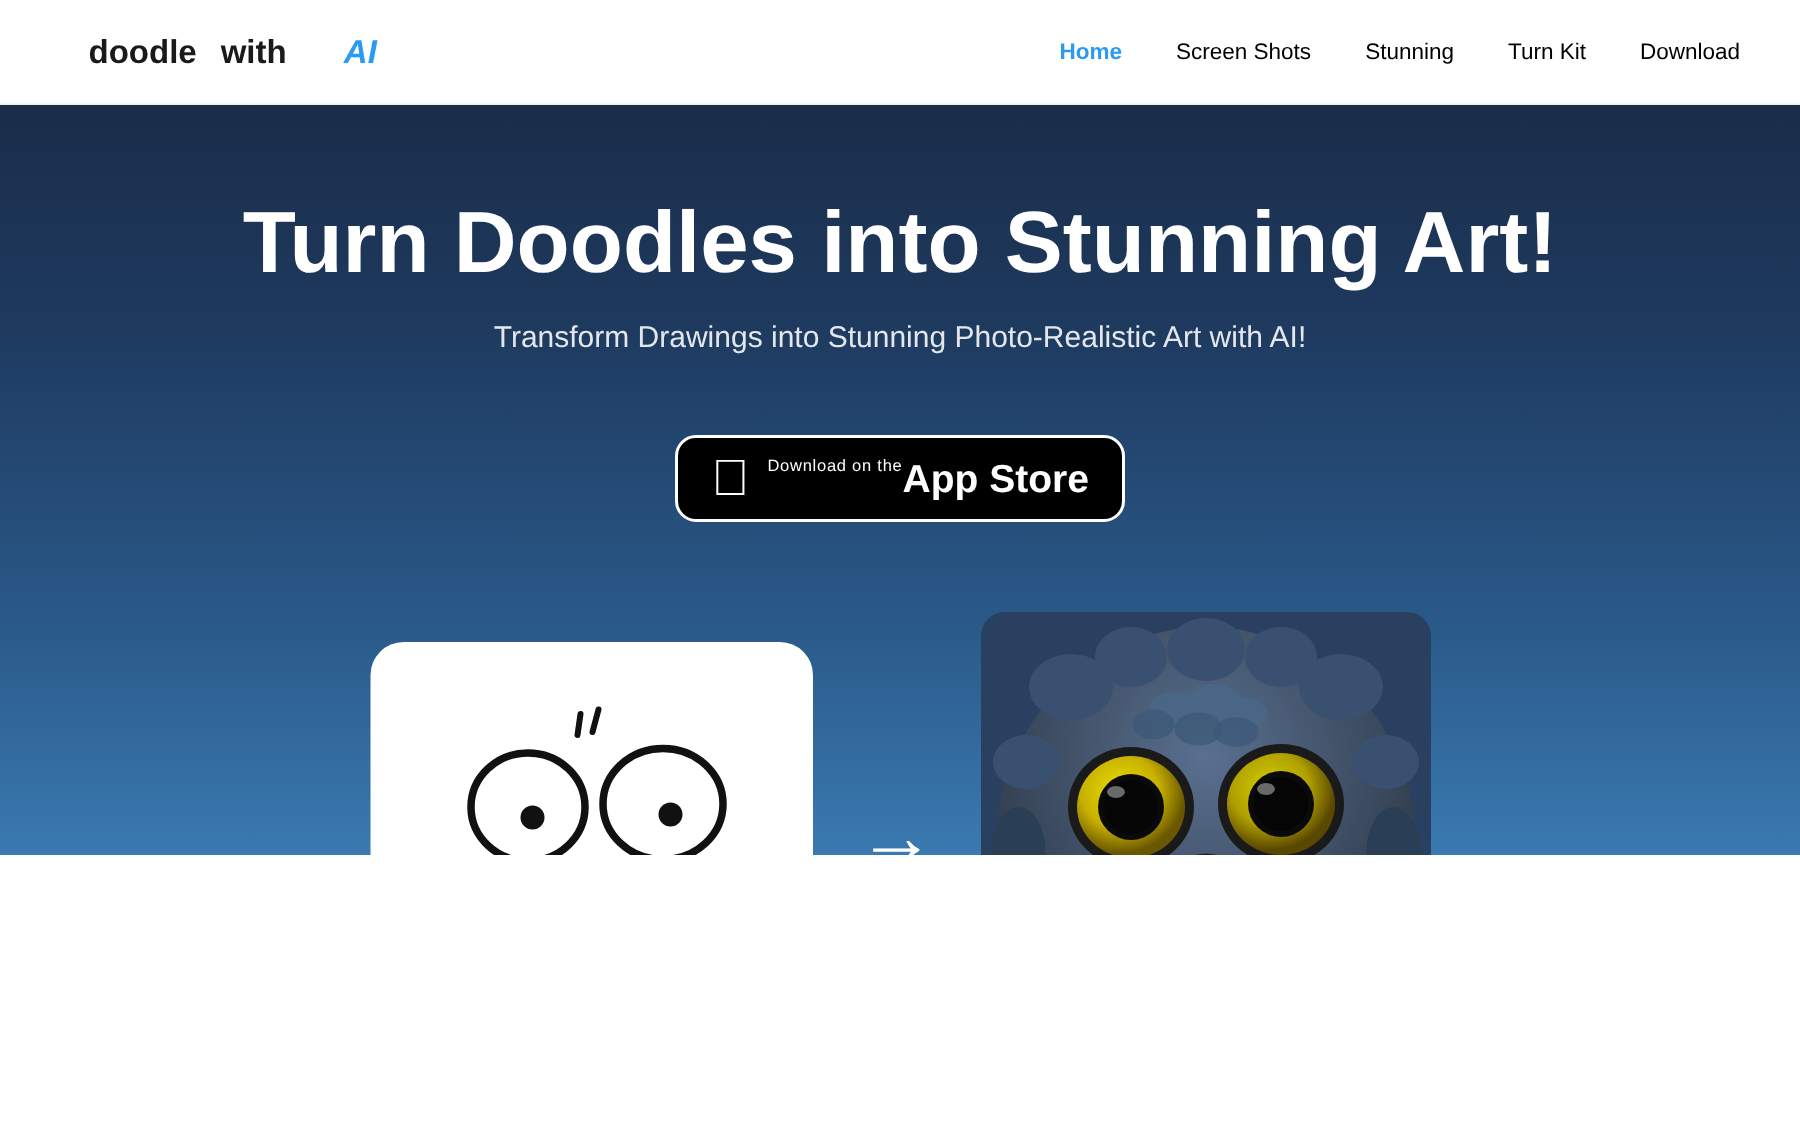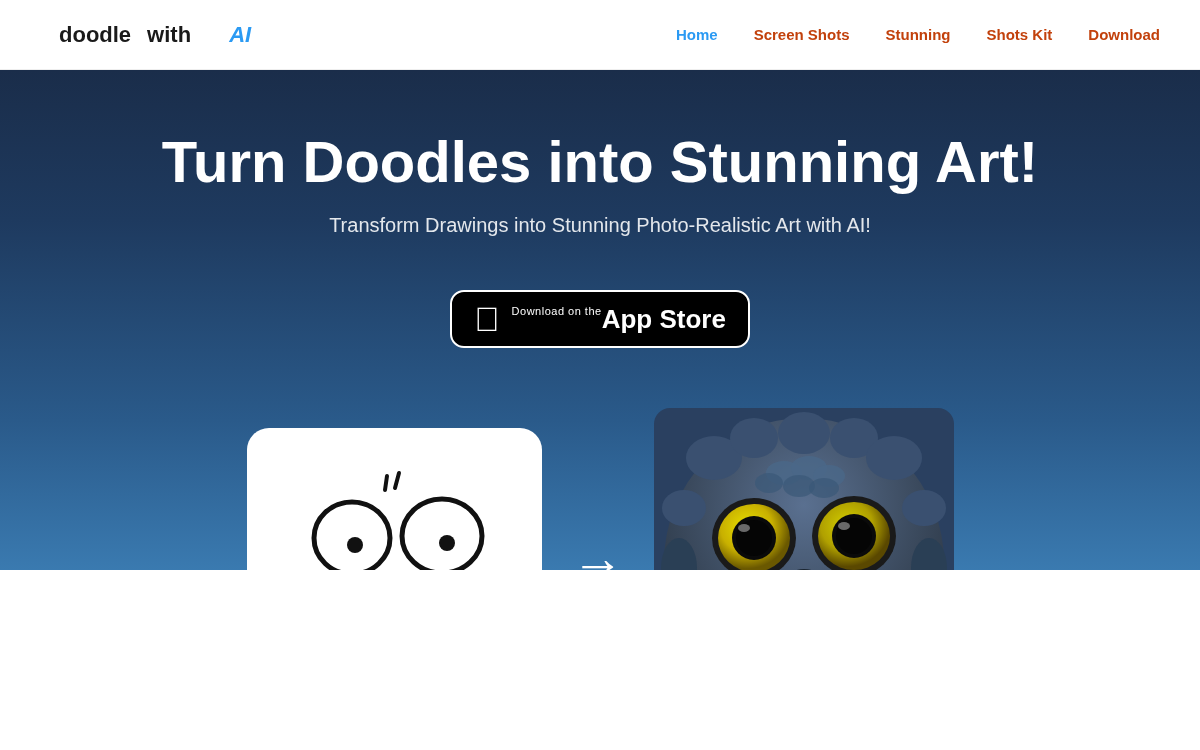--- a/index.html
+++ b/index.html
@@ -16,21 +16,21 @@
     }
     .logo {
       display: flex; align-items: center; gap: 16px;
       font-size: 22px; font-weight: 800; margin-left: 19px;
     }
     .logo-doodle { color: #1a1a1a; }
     .logo-morph { color: #1a1a1a; }
     .logo-ai { color: #2b9af3; font-weight: 900; font-style: italic; text-align: center; }
     .nav-links { display: flex; align-items: center; gap: 36px; }
     .nav-links a {
-      text-decoration: none; font-size: 15px; font-weight: 700; color: #c2410c;
+      text-decoration: none; font-size: 15px; font-weight: 400; color: #000000;
       cursor: pointer;
     }
     .nav-links a.active { color: #2b9af3; font-weight: 600; }
 
     
     .hero {
       position: absolute; top: 70px; left: 0; right: 0;
       height: 500px;
       background: linear-gradient(180deg, #1a2d4a 0%, #1e3a5f 30%, #2a5a8a 70%, #3a7ab0 100%);
       display: flex; flex-direction: column; align-items: center;
@@ -129,21 +129,21 @@
 <body>
 
 <nav>
   <div class="logo">
     <span class="logo-doodle">doodle</span><span class="logo-morph">with</span>&nbsp;<span class="logo-ai">AI</span>
   </div>
   <div class="nav-links">
     <a class="active">Home</a>
     <a>Screen Shots</a>
     <a>Stunning</a>
-    <a>Shots Kit</a>
+    <a>Turn Kit</a>
     <a>Download</a>
   </div>
 </nav>
 
 <div class="hero">
   <h1 class="hero-title">Turn Doodles into Stunning Art!</h1>
   <p class="hero-subtitle">Transform Drawings into Stunning Photo-Realistic Art with AI!</p>
 
   <a class="appstore-btn">
     <span class="appstore-apple-icon"></span>

